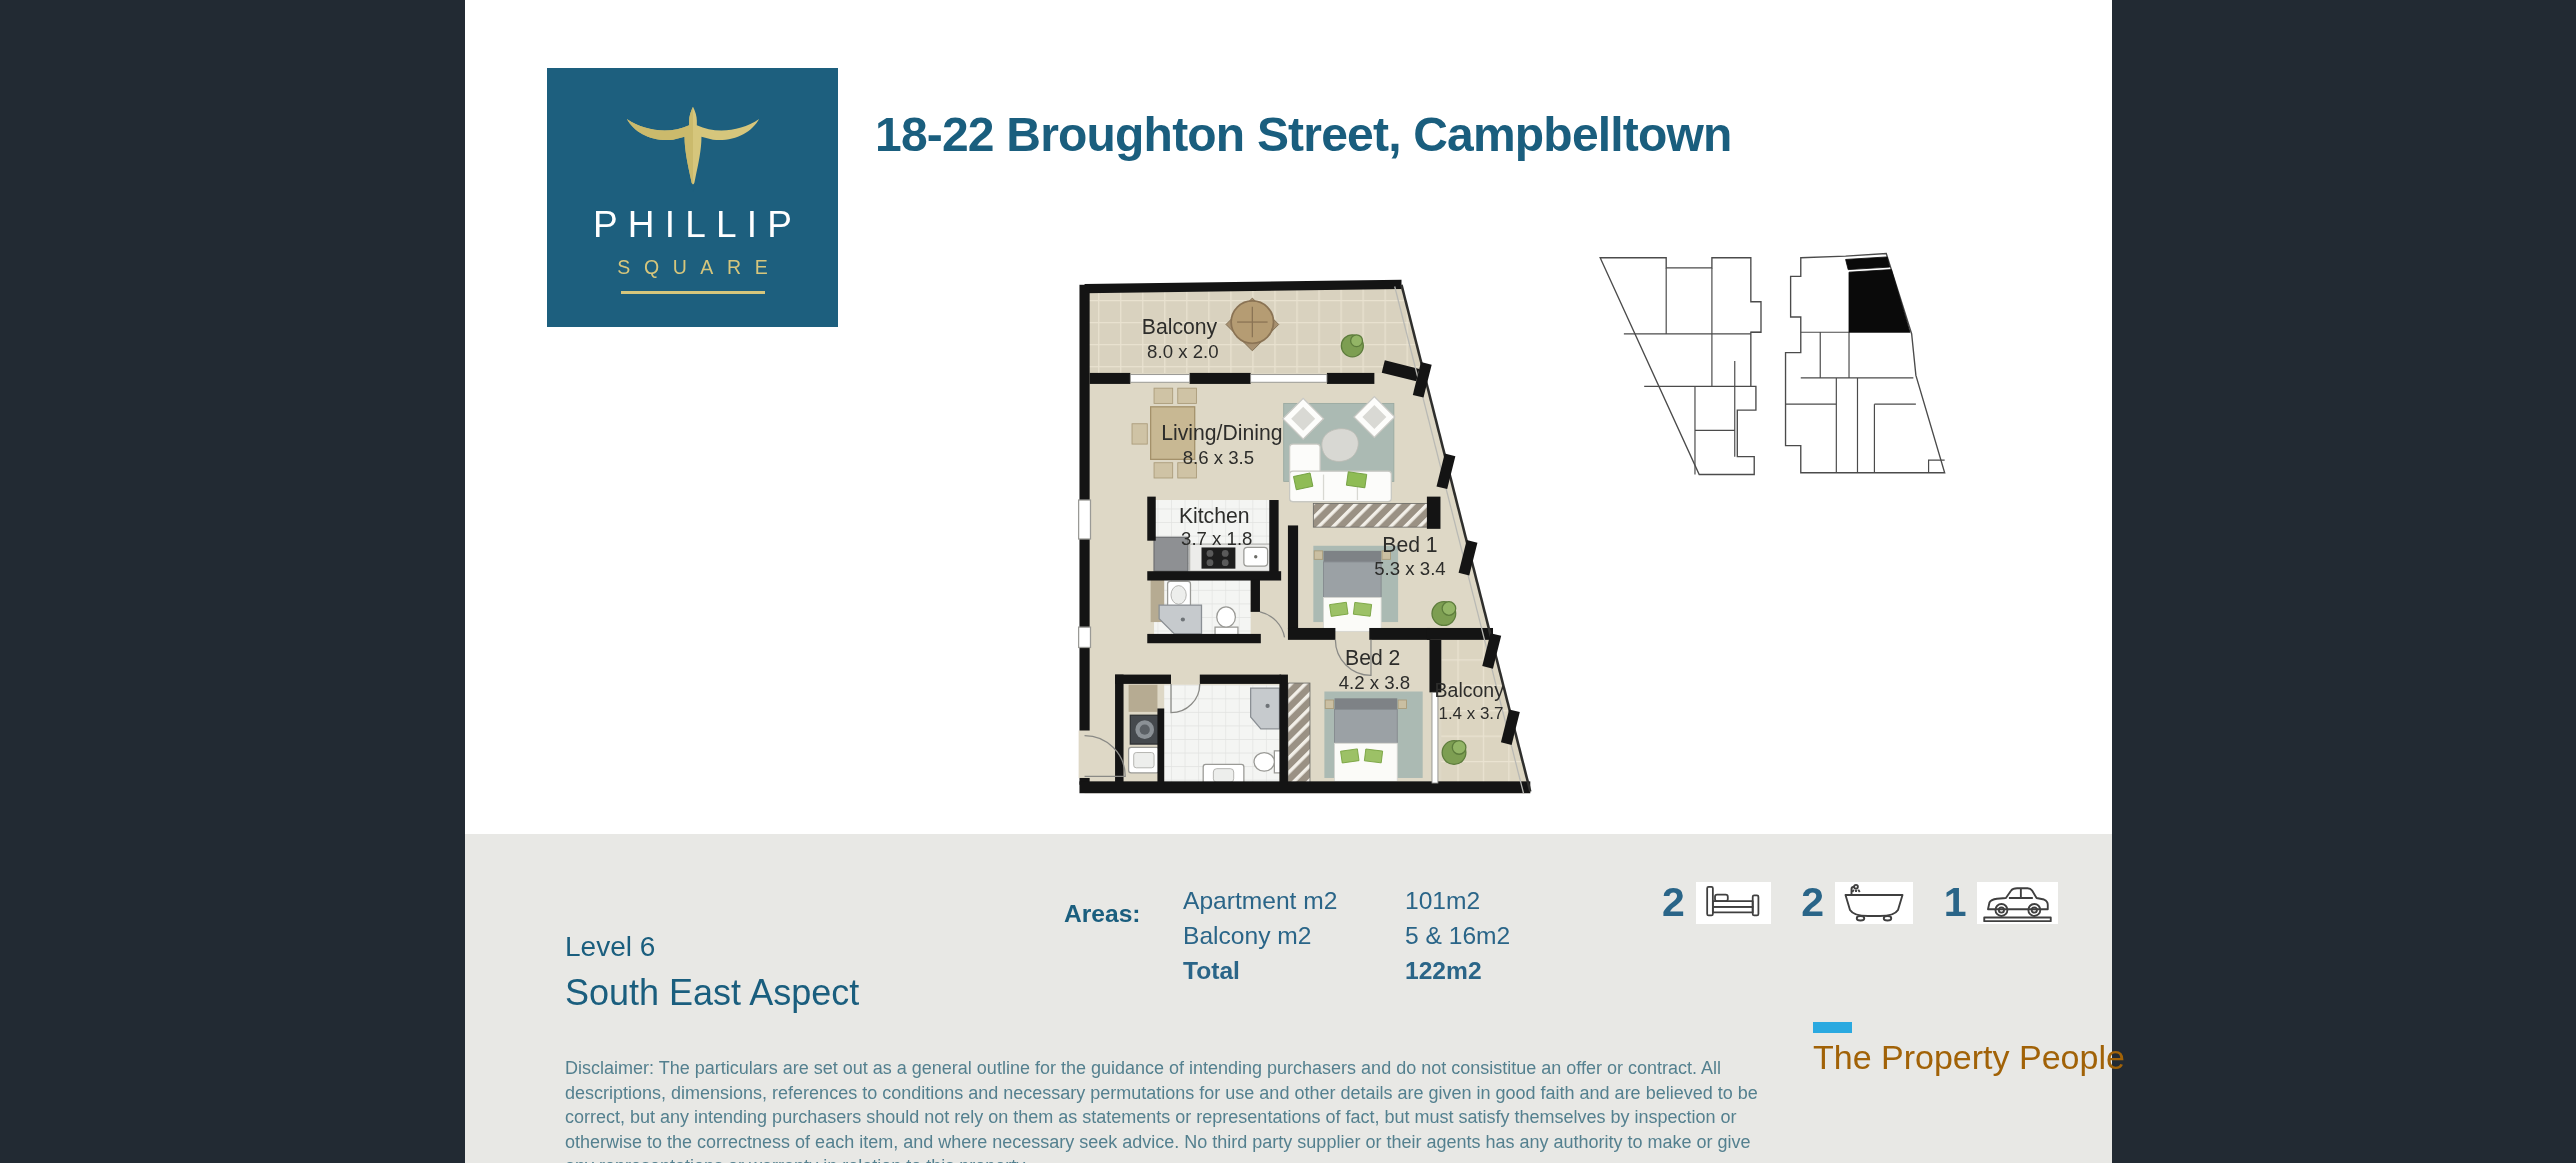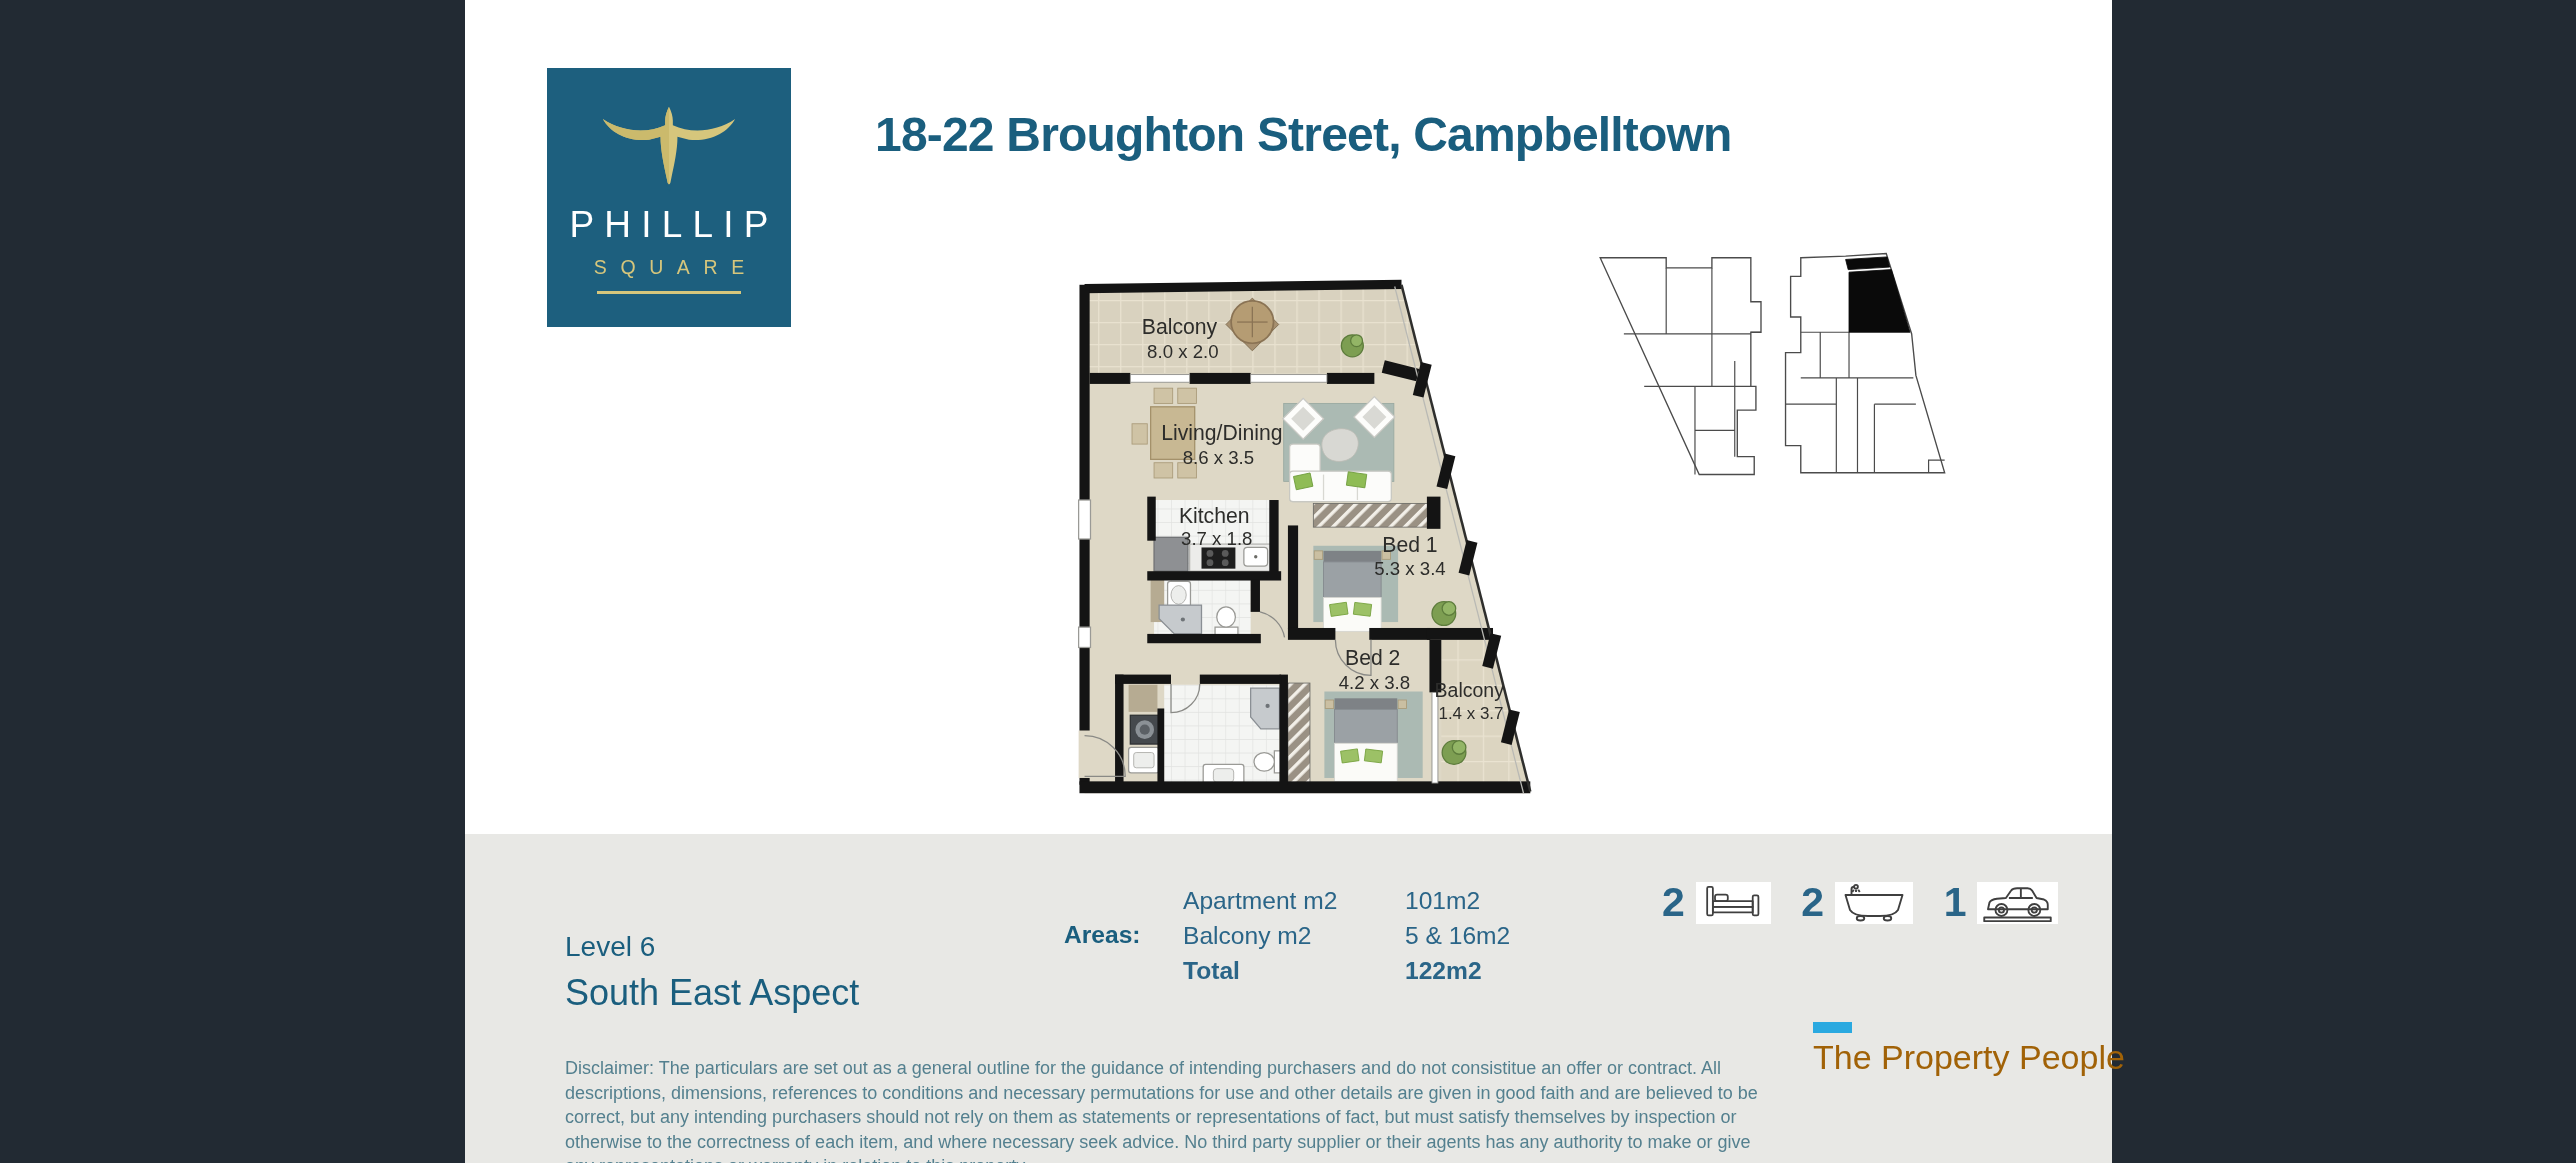--- a/index.html
+++ b/index.html
@@ -5,39 +5,39 @@
   html,body{margin:0;padding:0;}
   body{
     width:2576px;height:1163px;position:relative;overflow:hidden;
     background:#222A33;
     font-family:"Liberation Sans", sans-serif;
   }
   .slide{position:absolute;left:465px;top:0;width:1647px;height:1163px;background:#ffffff;}
   .footer-band{position:absolute;left:0;top:834px;width:1647px;height:330px;background:#E8E8E5;}
 
   
-  .logo{position:absolute;left:82px;top:68px;width:244px;height:259px;background:#1D5F7E;
+  .logo{position:absolute;left:82px;top:68px;width:291px;height:259px;background:#1D5F7E;
         display:flex;flex-direction:column;align-items:center;}
   .logo svg.bird{margin-top:30.5px;width:178px;height:100px;}
   .logo-name{color:#ffffff;font-size:37px;font-weight:400;letter-spacing:10.2px;margin-right:-10.2px;margin-top:5.1px;}
   .logo-sub{color:#D6C67C;font-size:19.5px;font-weight:400;letter-spacing:13.6px;margin-right:-13.6px;margin-top:10.2px;}
   .logo-rule{width:144px;height:2.5px;background:#D6C67C;margin-top:12.7px;}
 
   .page-title{position:absolute;left:410px;top:107px;font-size:48px;font-weight:600;
               color:#1A5E7E;letter-spacing:-0.8px;white-space:nowrap;}
 
   .floorplan{position:absolute;left:611px;top:278px;width:462px;height:522px;}
   .keyplan{position:absolute;left:1128px;top:251px;width:369px;height:237px;}
 
   
   .apt-name{position:absolute;left:100px;top:880px;font-size:46px;font-weight:700;color:#1A5E7E;}
   .apt-level{position:absolute;left:100px;top:931px;font-size:28px;font-weight:400;color:#1A5E7E;}
   .apt-aspect{position:absolute;left:100px;top:972px;font-size:36px;font-weight:400;color:#1A5E7E;}
 
-  .areas-label{position:absolute;left:599px;top:921px;font-size:24.6px;font-weight:700;color:#1A5E7E;}
+  .areas-label{position:absolute;left:599px;top:900px;font-size:24.6px;font-weight:700;color:#1A5E7E;}
   .areas-table{position:absolute;left:718px;top:887px;display:grid;
                grid-template-columns:222px auto;row-gap:6.8px;font-size:24.6px;color:#2A6588;}
   .areas-table .bold{font-weight:700;}
 
   .features{position:absolute;left:1197px;top:878px;display:flex;align-items:center;height:49px;}
   .feat-num{font-size:41px;font-weight:600;color:#2A6588;margin-right:11px;}
   .icon-box{background:#ffffff;height:42px;display:flex;align-items:center;justify-content:center;margin-right:30.5px;}
   .icon-box.bed{width:75px;}
   .icon-box.bath{width:78px;}
   .icon-box.car{width:81px;margin-right:0;}

